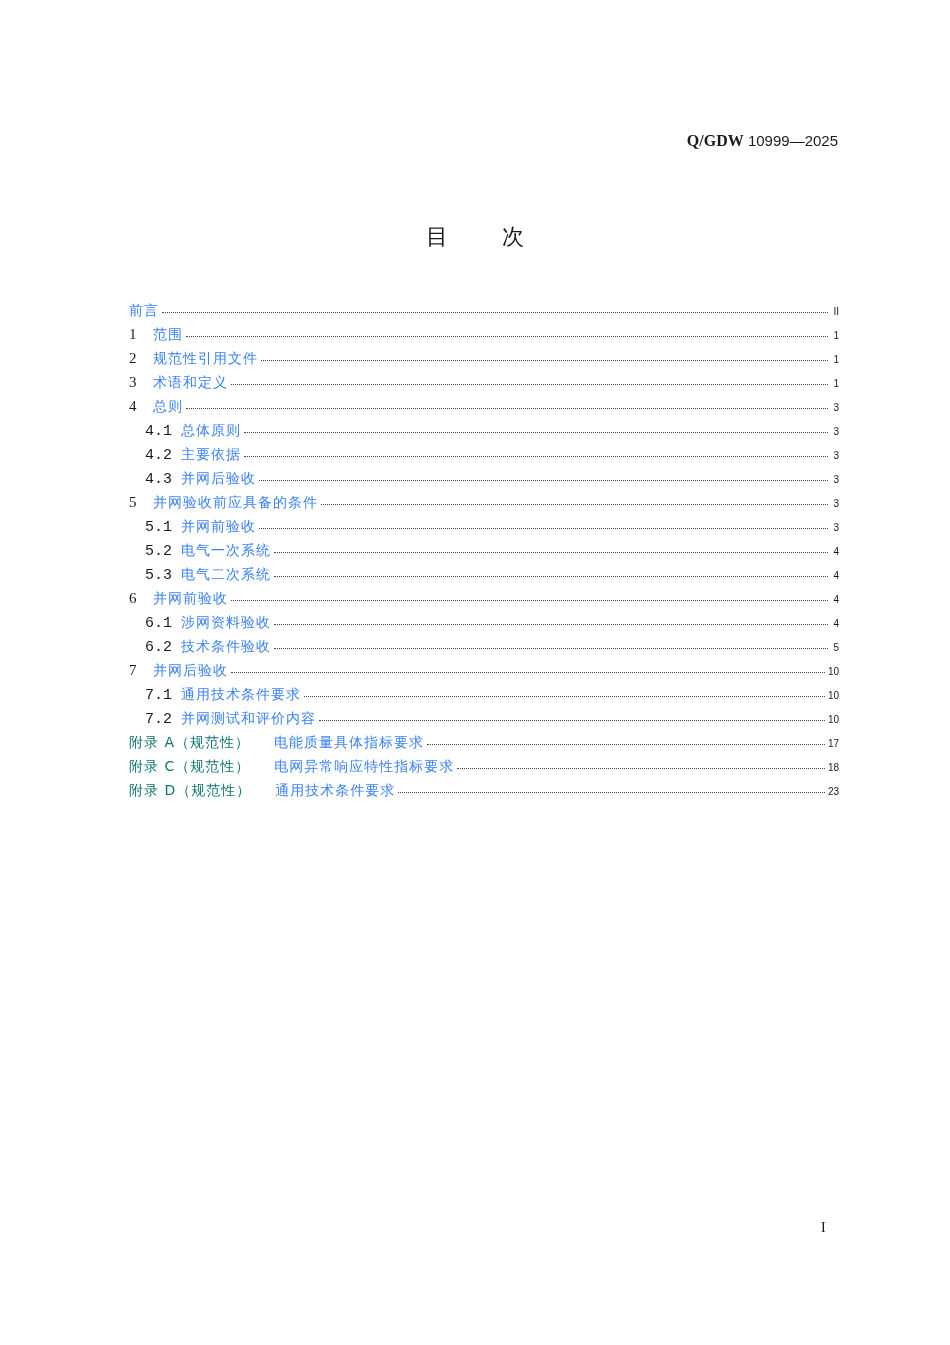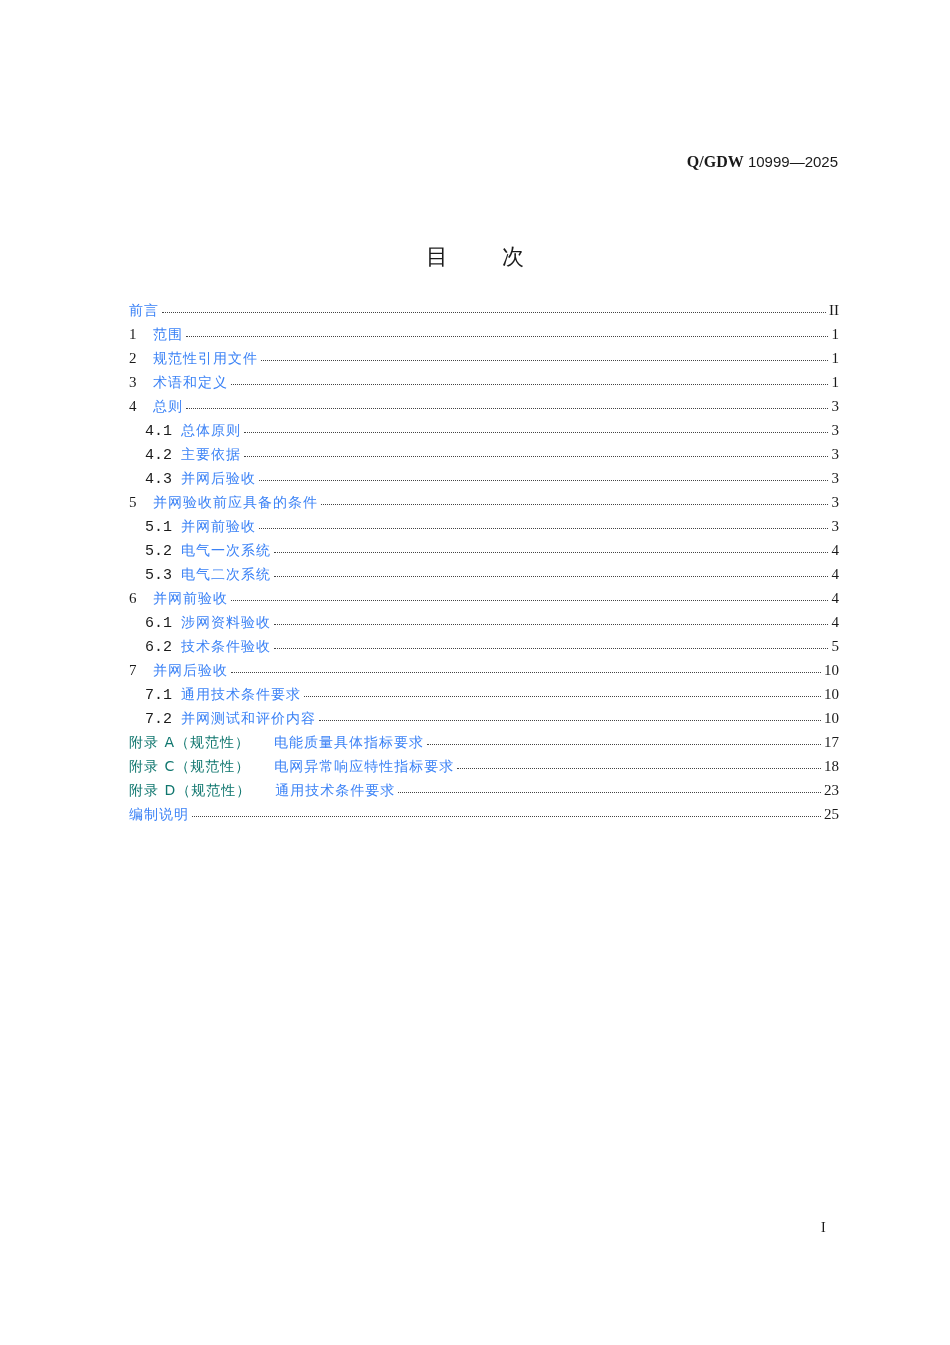--- a/index.html
+++ b/index.html
@@ -10,21 +10,21 @@
     body {
       width: 950px;
       height: 1345px;
       position: relative;
       overflow: hidden;
       font-family: "DejaVu Serif", "Liberation Serif", serif;
       color: #1a1a1a;
     }
     .doc-code {
       position: absolute;
-      top: 153px;
+      top: 132px;
       right: 112px;
       font-size: 15px;
       white-space: nowrap;
     }
     .doc-code .code-prefix {
       font-family: "Liberation Serif", serif;
       font-weight: bold;
       font-size: 16px;
     }
     .doc-code .code-num {
@@ -34,21 +34,20 @@
     .toc-title {
       position: absolute;
       top: 222px;
       left: 0;
       width: 950px;
       text-align: center;
       font-family: "DejaVu Sans", sans-serif;
       font-size: 22px;
       letter-spacing: 54px;
       text-indent: 54px;
-      margin-top: 20px;
     }
     .toc-list {
       position: absolute;
       top: 298px;
       left: 129px;
       width: 710px;
     }
     .toc-row {
       display: flex;
       align-items: baseline;
@@ -90,22 +89,22 @@
     }
     .toc-leader::before {
       content: "";
       position: absolute;
       left: 0;
       right: 0;
       bottom: 3px;
       border-bottom: 1.4px dotted #444;
     }
     .toc-page {
-      font-family: Liberation Serif, serif;
-      font-size: 15px;
+      font-family: Liberation Sans, sans-serif;
+      font-size: 10px;
       text-align: right;
       min-width: 8px;
     }
     .page-footer {
       position: absolute;
       top: 1220px;
       left: 821px;
       font-family: "Liberation Serif", serif;
       font-size: 14px;
     }
@@ -238,20 +237,15 @@
       <span class="toc-text">电网异常响应特性指标要求</span>
       <span class="toc-leader"></span>
       <span class="toc-page">18</span>
     </div>
     <div class="toc-row level-1">
       <span class="toc-appendix-prefix">附录 D（规范性）</span>
       <span class="toc-text">通用技术条件要求</span>
       <span class="toc-leader"></span>
       <span class="toc-page">23</span>
     </div>
-    <div class="toc-row level-1">
-      <span class="toc-text">编制说明</span>
-      <span class="toc-leader"></span>
-      <span class="toc-page">25</span>
-    </div>
   </div>
 
 <div class="page-footer">I</div>
 
 </body></html>

